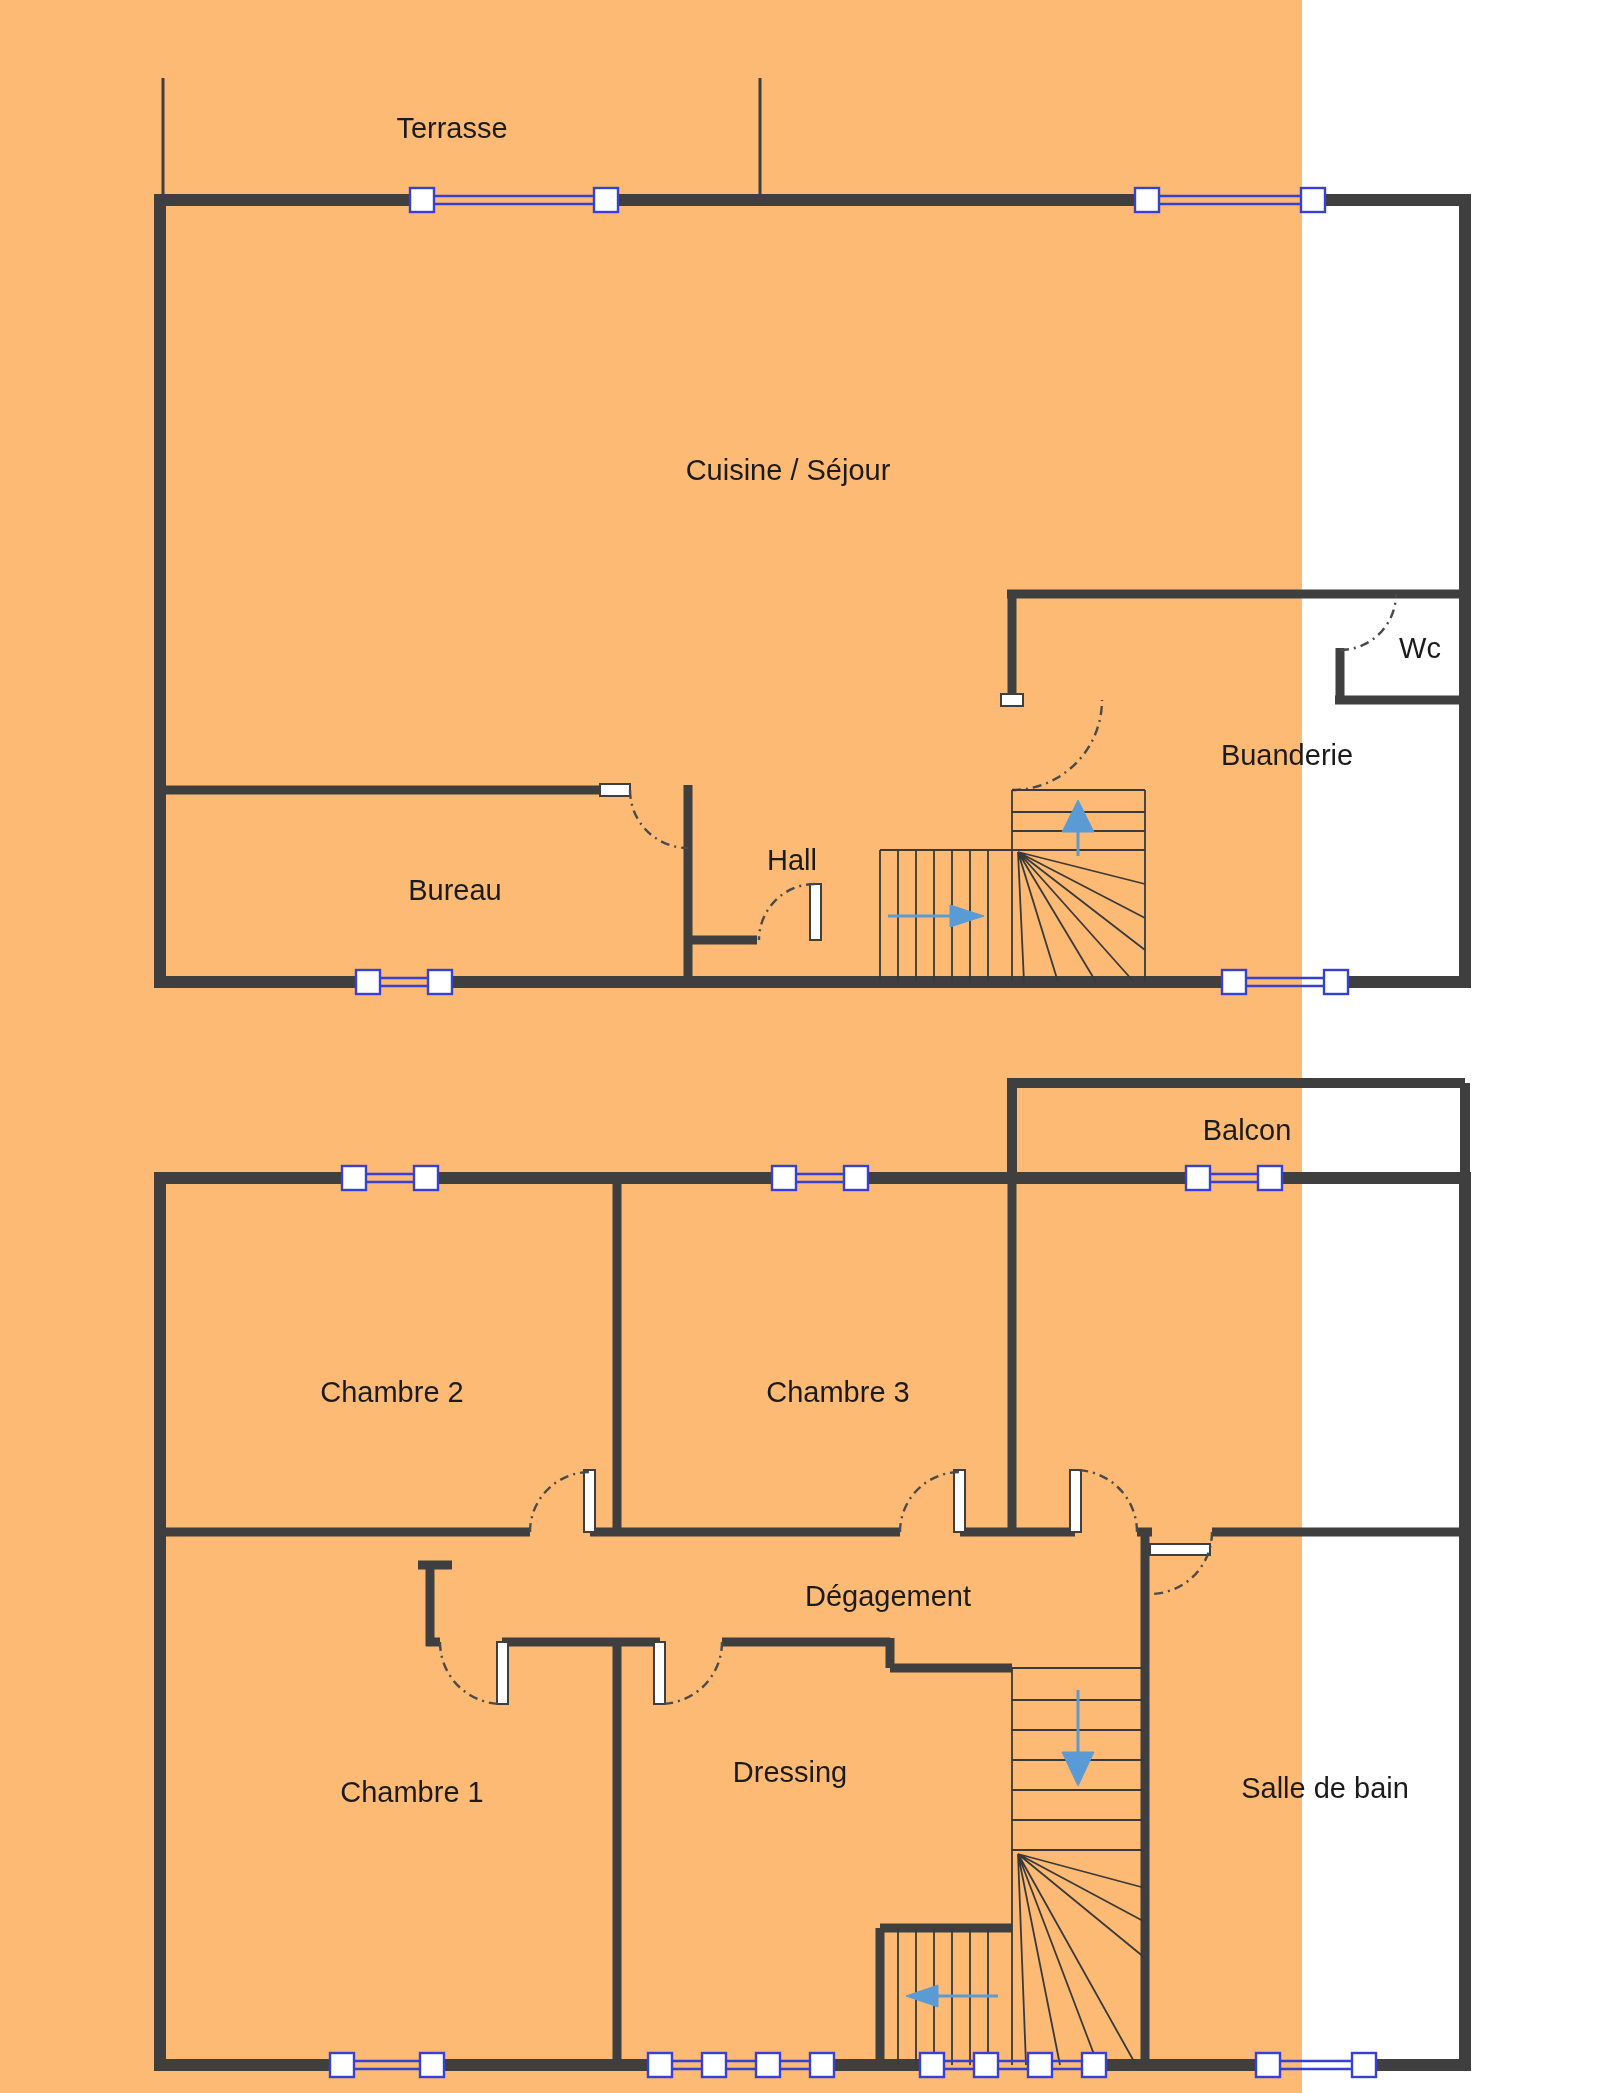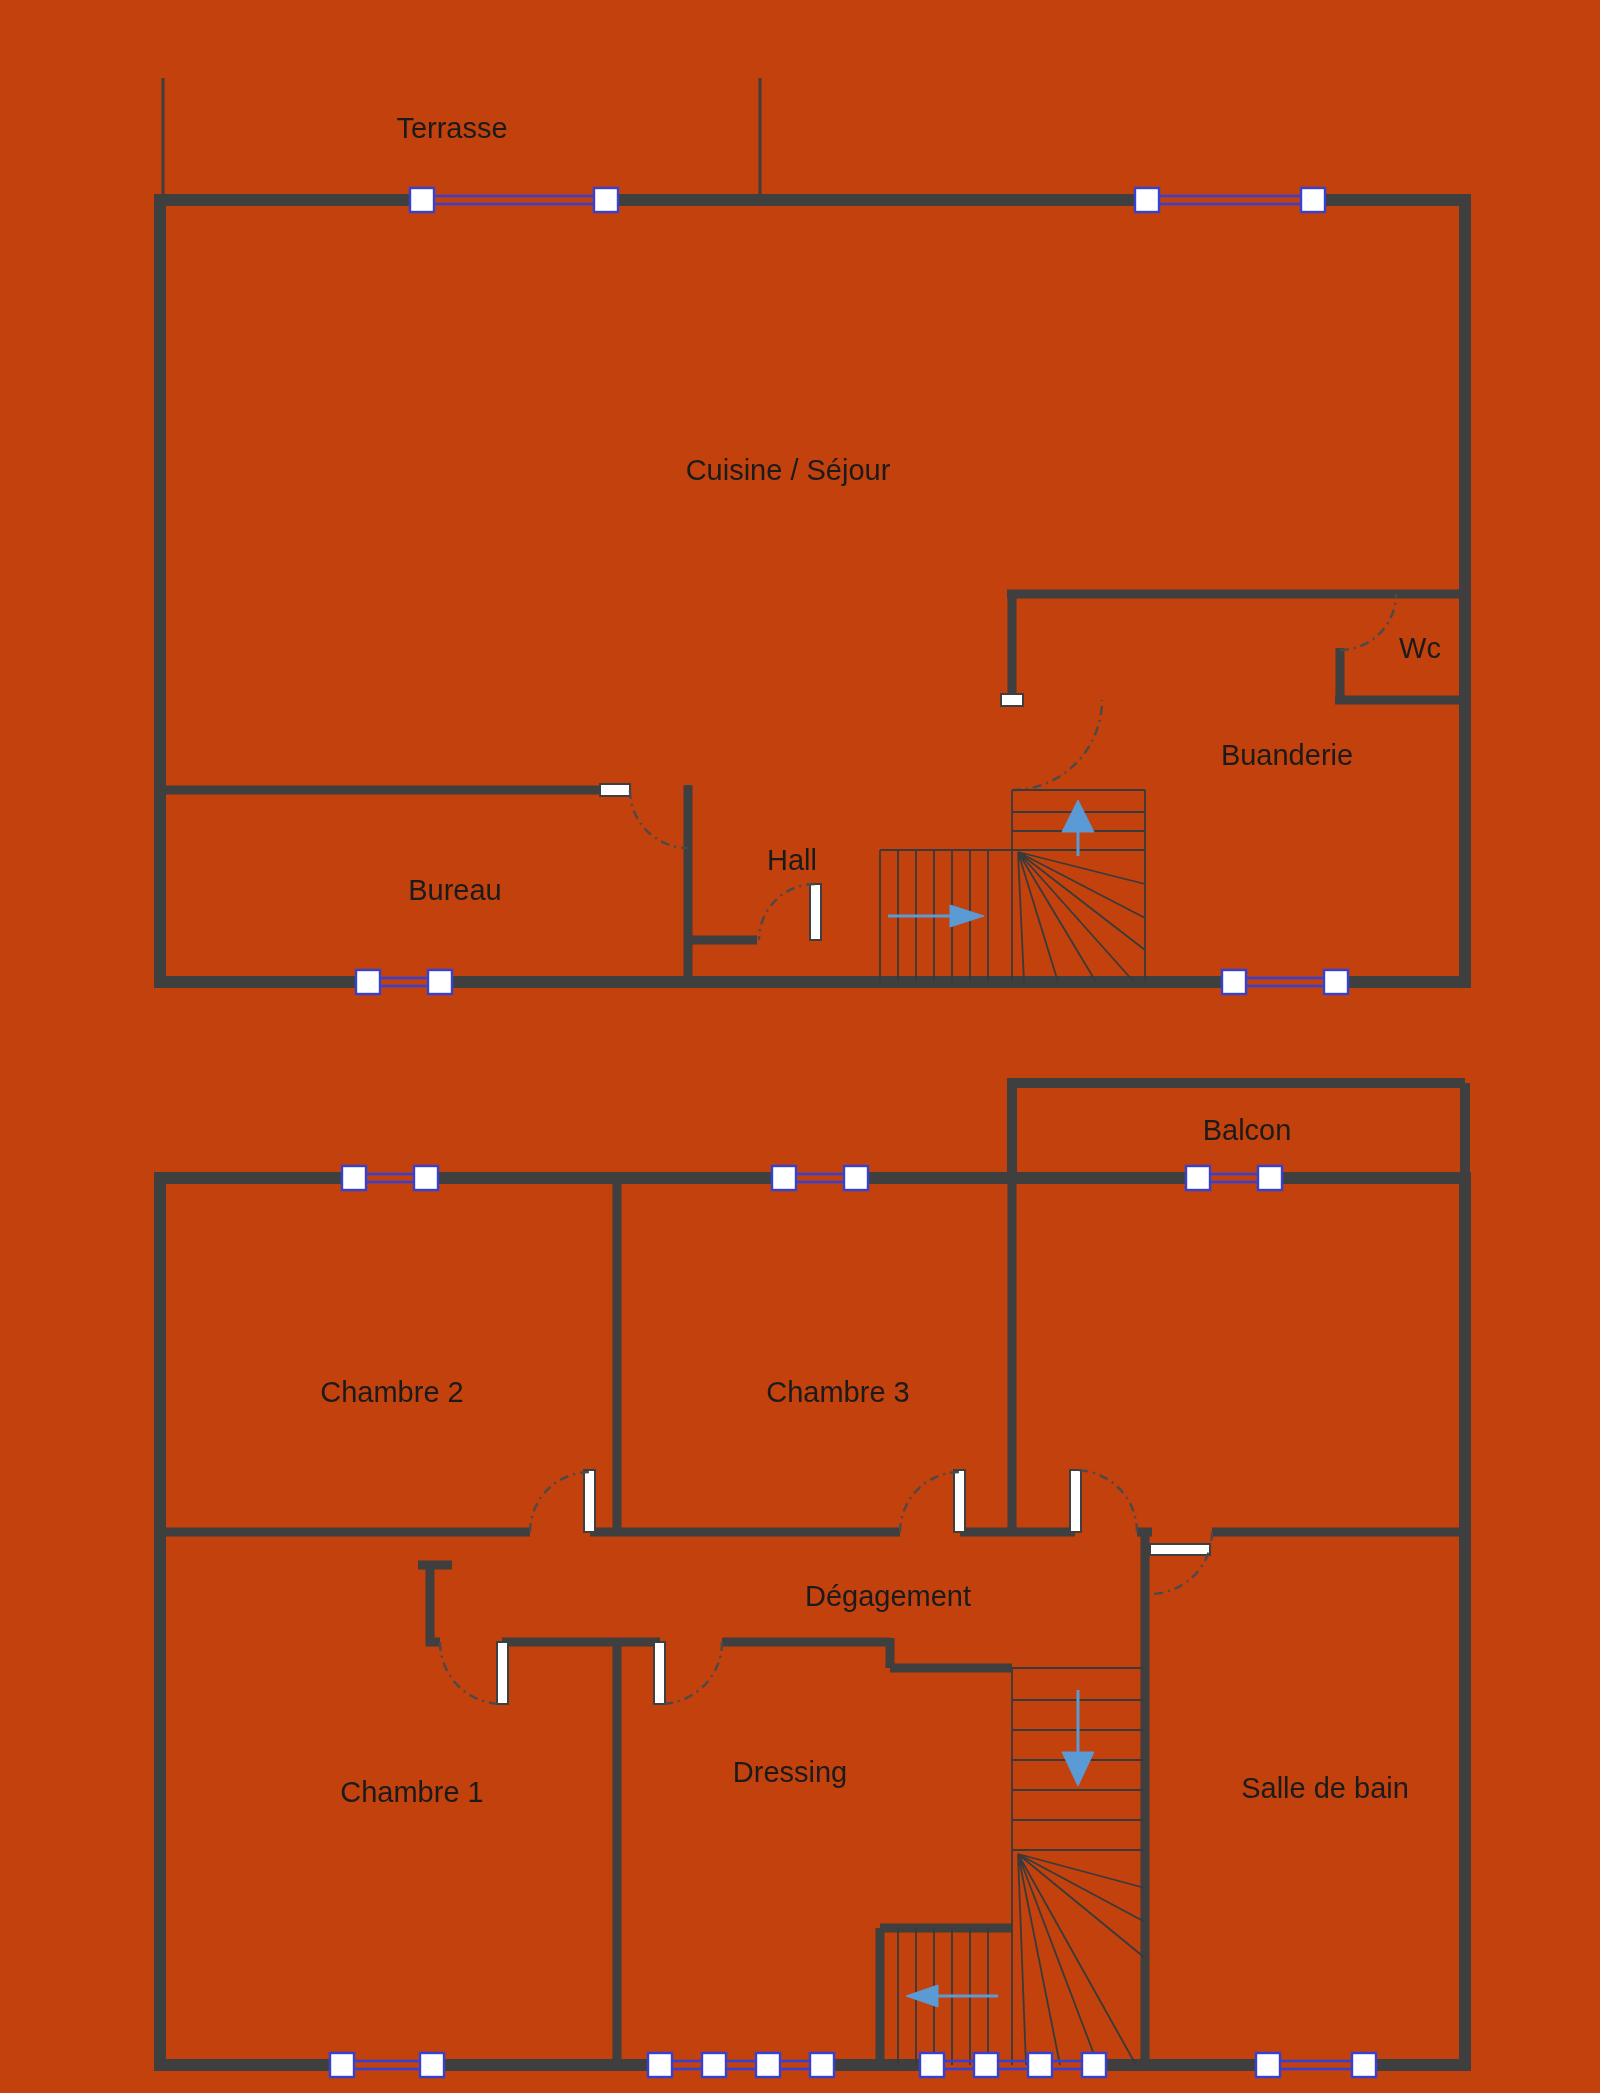--- a/index.html
+++ b/index.html
@@ -1,16 +1,16 @@
 <!DOCTYPE html>
 <html><head>
 <meta charset="utf-8">
 <style>
   html,body{margin:0;padding:0;background:#ffffff;}
-  .page{width:1600px;height:2093px;background:#c2410c;position:relative;}
+  .page{width:1302px;height:2093px;background:#fdba74;position:relative;}
   svg{display:block;}
   .ln{fill:none;stroke-linecap:butt;}
   .w12{stroke-width:12;}
   .w10{stroke-width:10;}
   .w9{stroke-width:9;}
   .w3{stroke-width:3;}
   .thin{fill:none;stroke:#3a3a3a;stroke-width:1.8;}
   .arc{fill:none;stroke:#4a4a4a;stroke-width:2.4;stroke-dasharray:9 5 2 5;}
   .winline{stroke-width:2.4;fill:none;}
   .winpost{stroke-width:2.4;}

